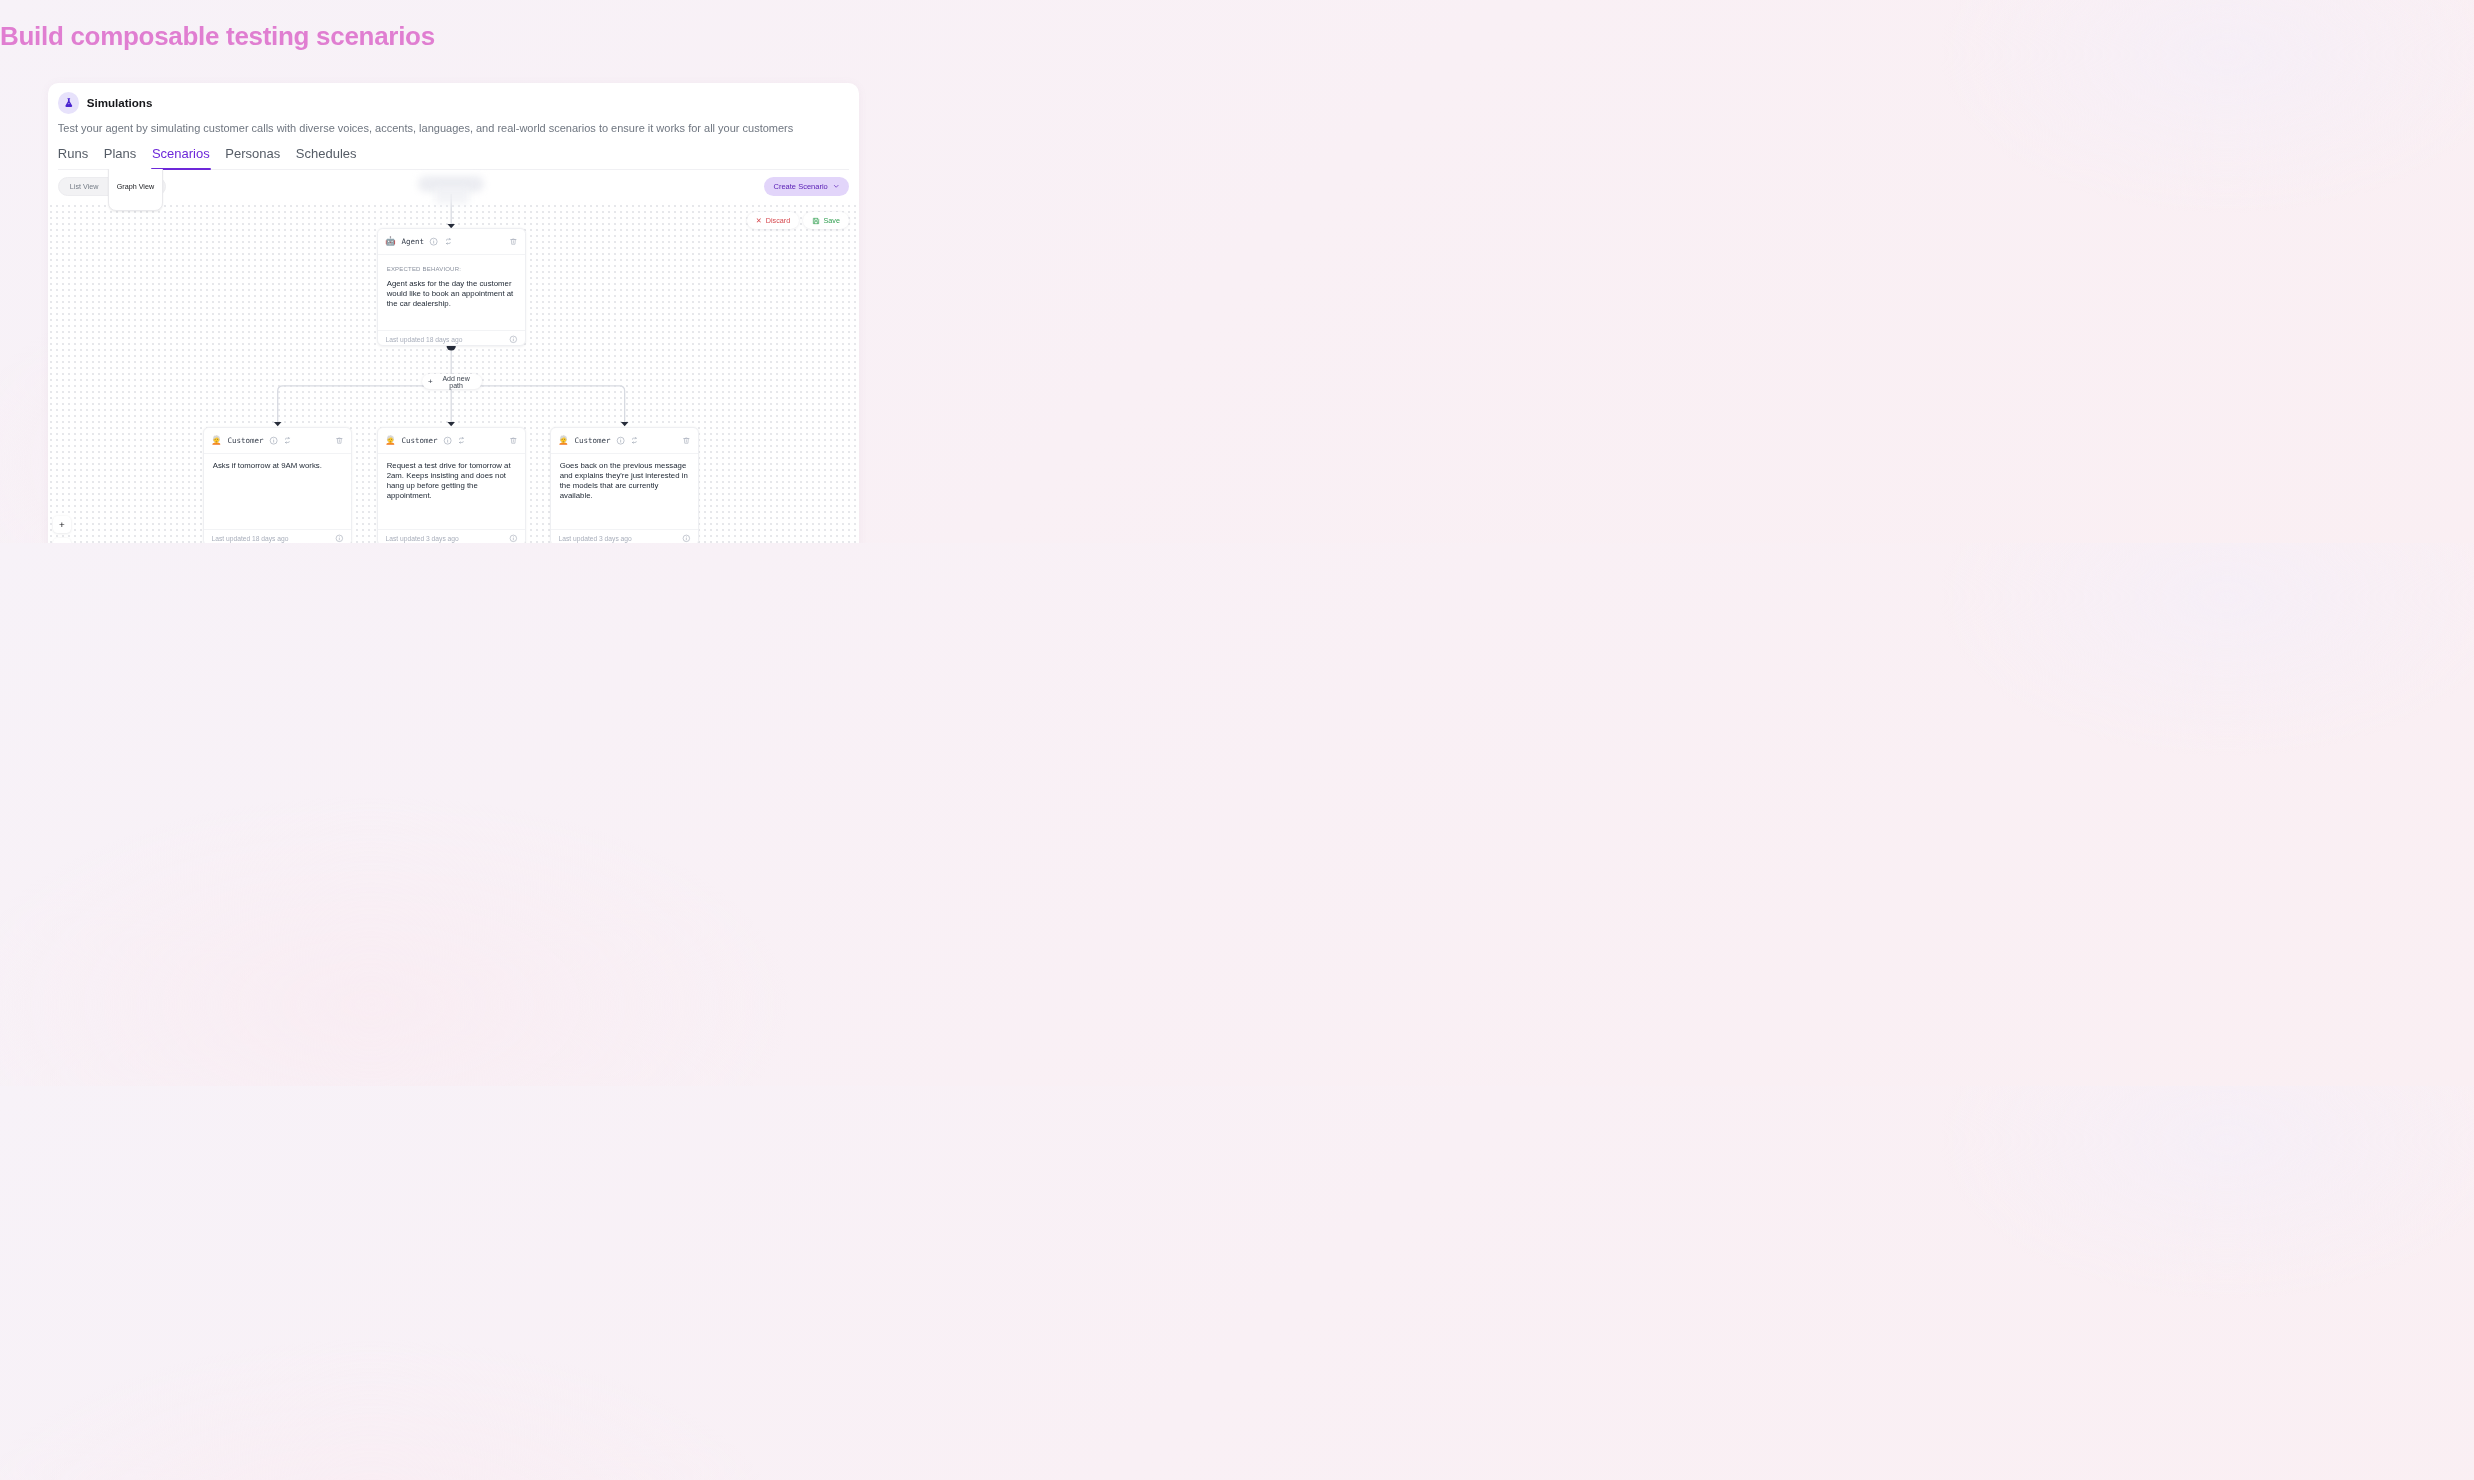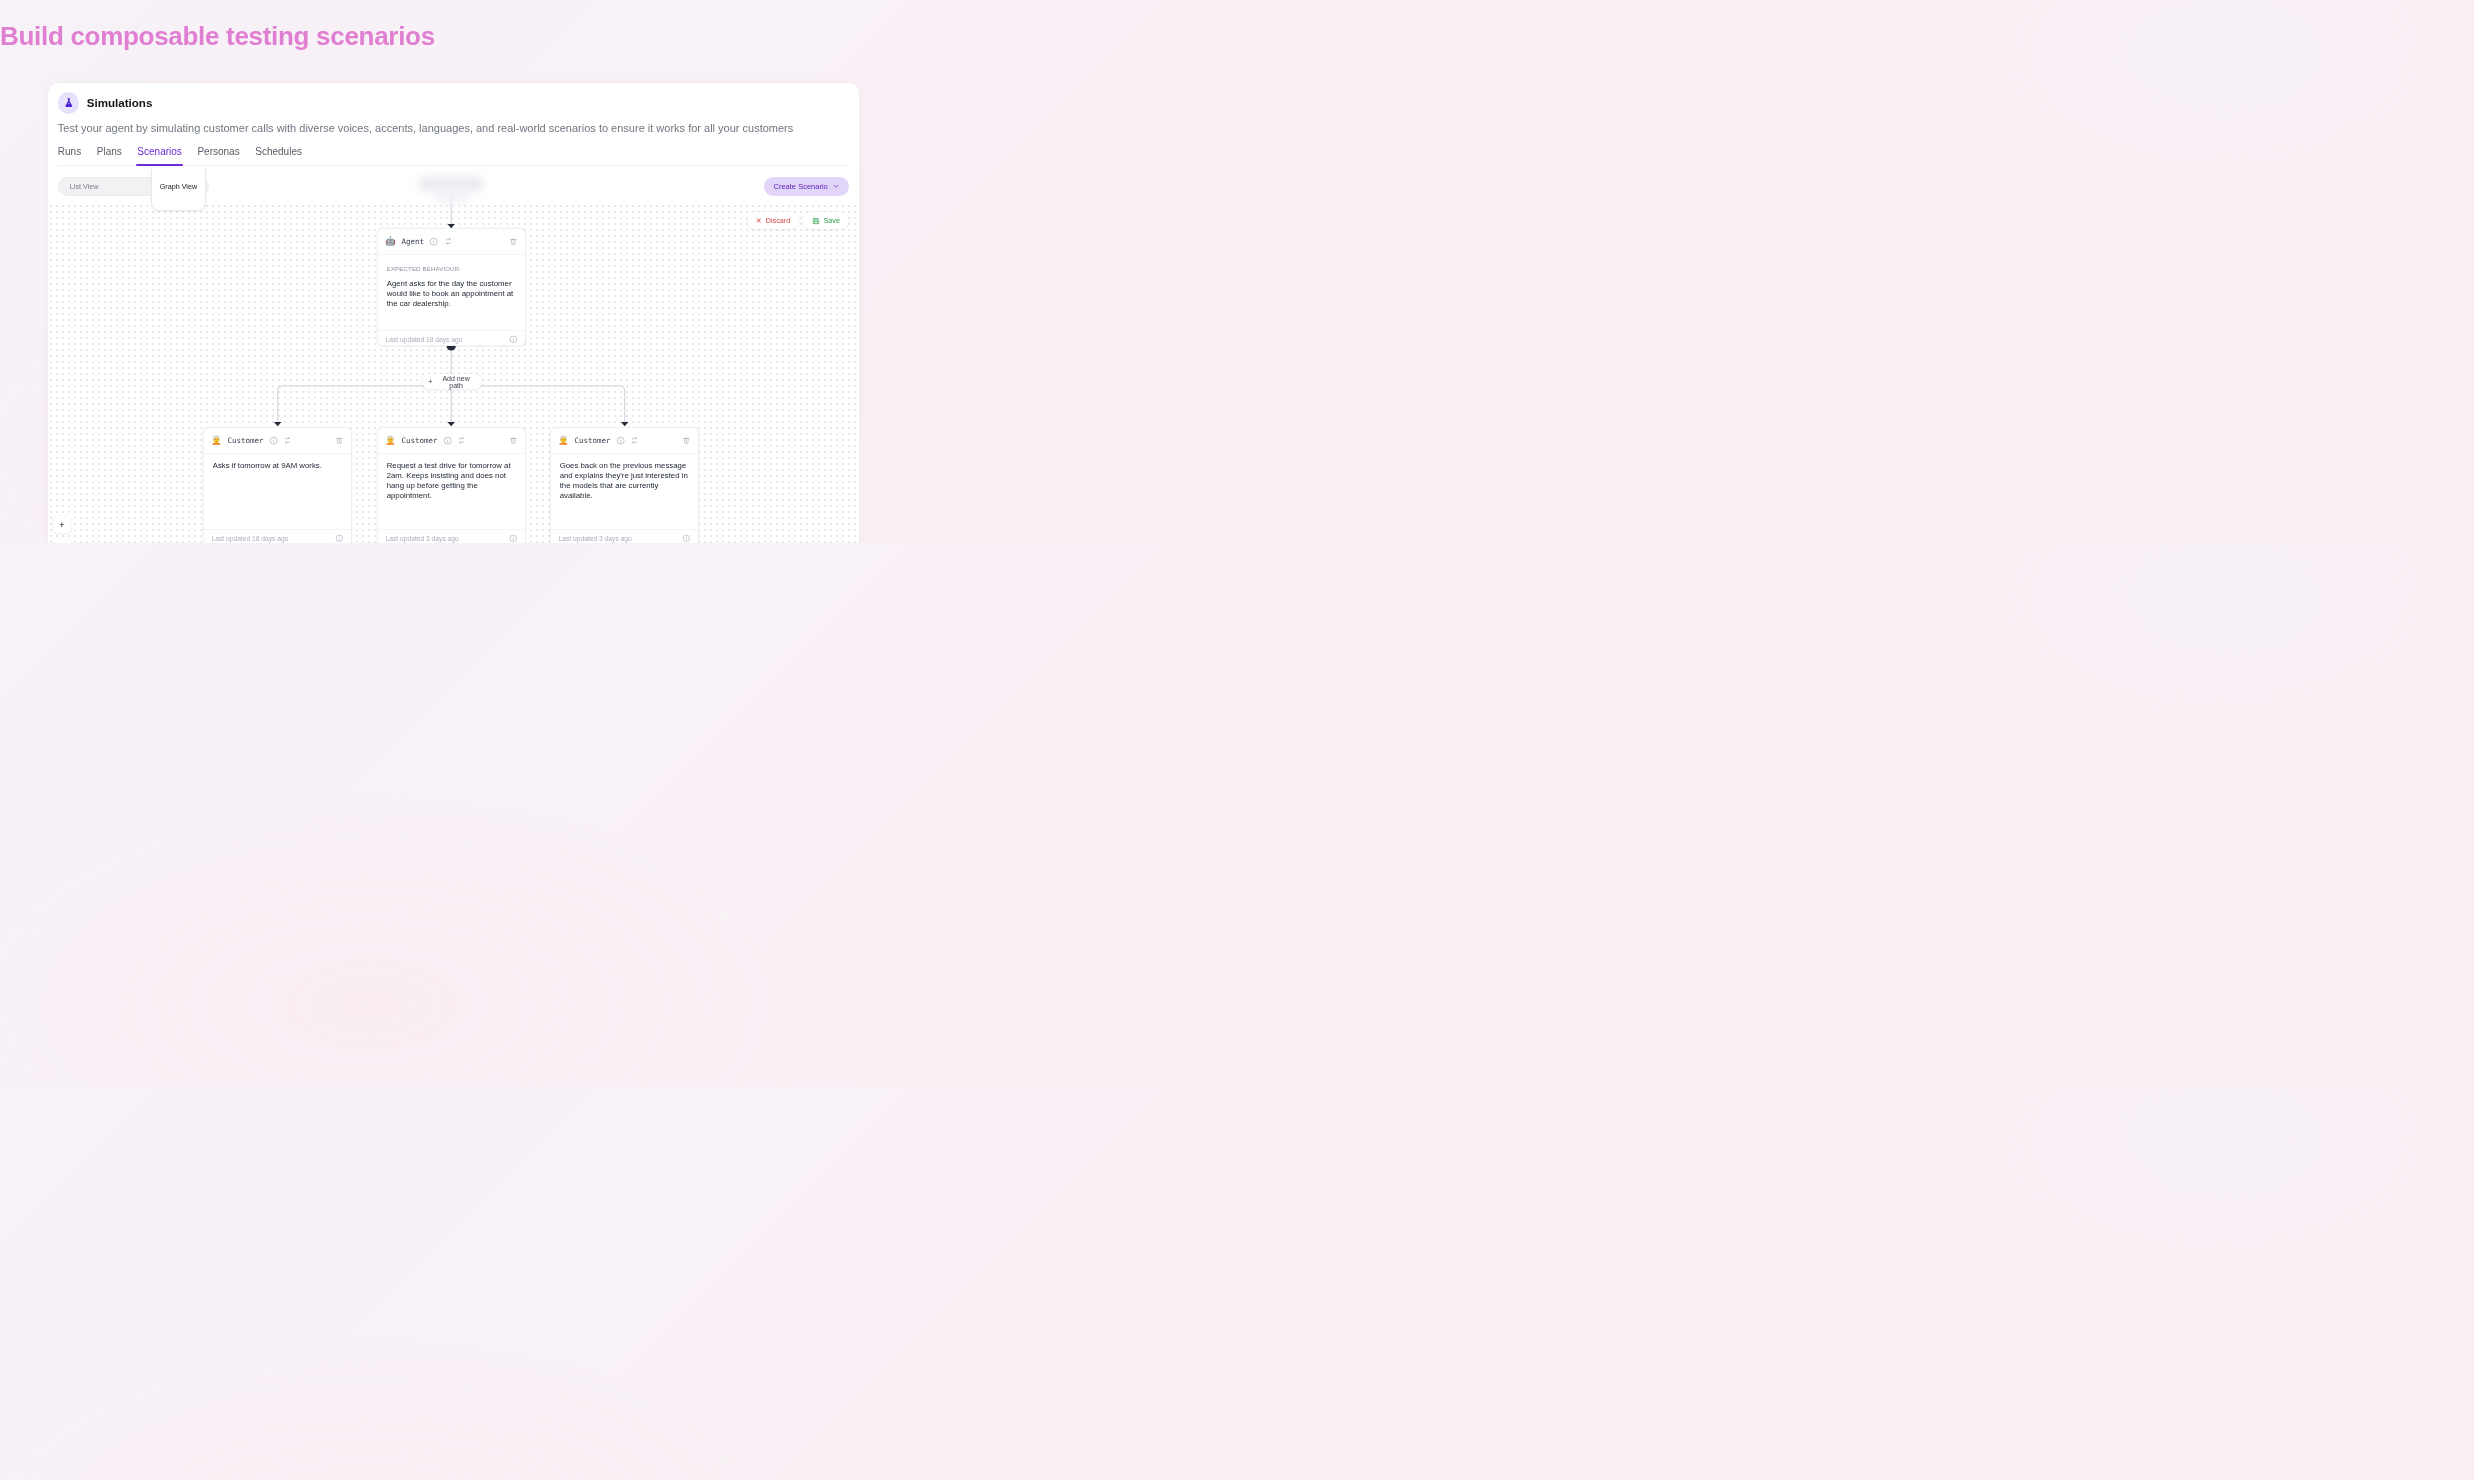--- a/index.html
+++ b/index.html
@@ -23,33 +23,33 @@
     background:#FFFFFF;border-radius:10.4px;
     box-shadow:0 1.2px 8px rgba(150,110,150,0.08);
   }
   .panel-header{padding:9.3px 9.8px 0 9.8px;}
   .flask-row{display:flex;align-items:center;gap:7.5px;text-align:right;}
   .flask-badge{width:21.4px;height:21.4px;border-radius:50%;background:#E7E2FB;display:flex;align-items:center;justify-content:center;flex:0 0 21.4px;}
   .panel-title{font-size:11.6px;font-weight:700;color:#15161A;}
   .panel-sub{margin-top:8.7px;font-size:11px;color:#6F7680;}
   
   .tabs{display:flex;gap:15.6px;margin-top:12px;padding:0 0 0 0;border-bottom:0.6px solid #F0F0F3;}
-  .tab{font-size:10px;color:#555C66;padding-bottom:7.5px;position:relative;cursor:pointer;}
+  .tab{font-size:13px;color:#555C66;padding-bottom:7.5px;position:relative;cursor:pointer;}
   .tab.active{color:#6D28D9;font-weight:500;}
   .tab.active::after{content:"";position:absolute;left:-1.2px;right:-1.2px;bottom:-1.2px;height:1.7px;border-radius:1.7px;background:#6D28D9;}
   
   .canvas{position:absolute;left:0;right:0;top:86px;bottom:0;overflow:hidden;border-radius:0 0 10.4px 10.4px;}
   .dots{position:absolute;left:0;right:0;top:34px;bottom:0;
     background-image:radial-gradient(circle,rgba(148,153,168,0.5) 0.6px,transparent 0.8px);
     background-size:6px 6px;}
   .connectors{position:absolute;left:0;top:0;z-index:1;}
   
   .view-toggle{position:absolute;left:9.8px;top:8px;height:18.5px;z-index:4;
     background:#F2F2F4;border:0.6px solid #ECECEF;border-radius:9.8px;
-    display:flex;align-items:center;padding:0 1.7px;box-sizing:border-box;gap:43px;}
+    display:flex;align-items:center;padding:0 1.7px;box-sizing:border-box;}
   .toggle-opt{font-size:7.2px;color:#757C86;padding:0 9.3px;line-height:15px;cursor:pointer;}
   .toggle-opt.active{background:#FFFFFF;border:0.6px solid #E9E9EC;border-radius:8px;color:#17181C;font-weight:500;
     box-shadow:0 0.6px 1.7px rgba(0,0,0,0.07);padding:16px 8px;text-align:right;}
   .create-btn{position:absolute;right:10.4px;top:8px;height:18.5px;z-index:4;
     background:#E2D5FA;border:none;border-radius:9.8px;color:#5B21B6;
     font-size:7.5px;font-weight:500;display:flex;align-items:center;gap:5.2px;padding:0 9.3px;cursor:pointer;
     font-family:"Liberation Sans",sans-serif;}
   .float-actions{position:absolute;right:10.4px;top:43px;display:flex;gap:4px;z-index:4;}
   .pill-btn{height:17.4px;border:none;border-radius:8.7px;background:#fff;display:flex;align-items:center;gap:4px;
     padding:0 8.7px;font-size:7.2px;font-weight:500;cursor:pointer;box-shadow:0 0.6px 2.9px rgba(30,30,60,0.10);

